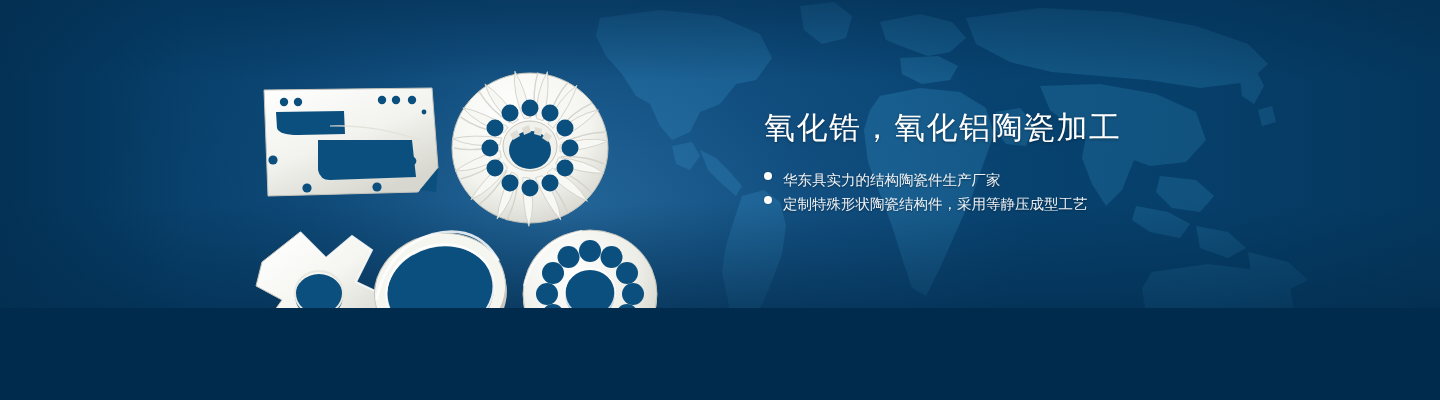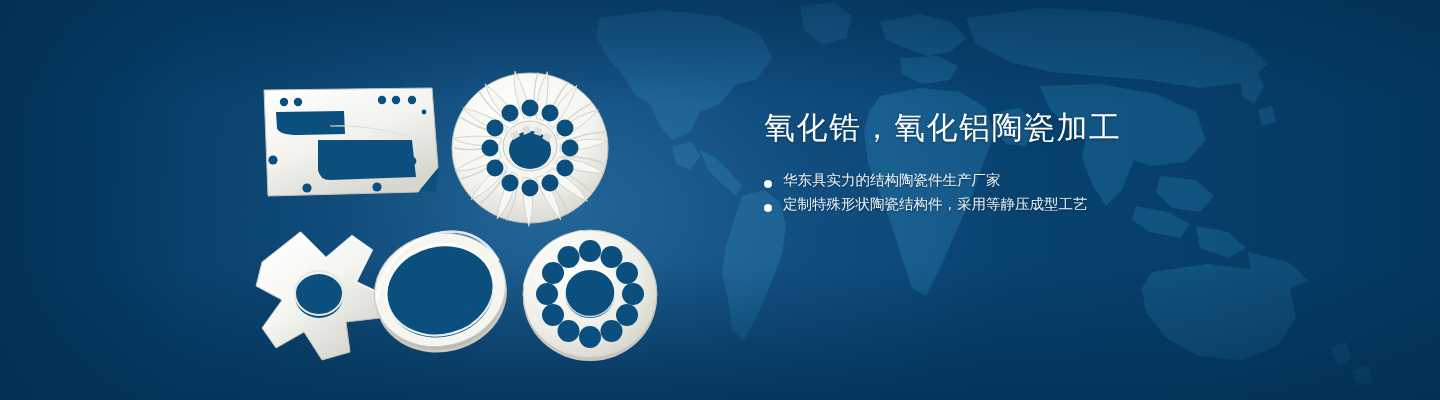--- a/index.html
+++ b/index.html
@@ -8,21 +8,21 @@
     padding: 0;
     background: #002b4d;
   }
   body {
     font-family: "Liberation Sans", "DejaVu Sans", sans-serif;
   }
 
   #banner {
     position: relative;
     width: 1440px;
-    height: 400px;
+    height: 308px;
     overflow: hidden;
     background: #7f1d1d;
   }
 
   
   .bg-base {
     position: absolute;
     inset: 0;
     background: #074472;
   }
@@ -85,21 +85,21 @@
     text-shadow: 0 1px 3px rgba(0,0,0,0.35);
     white-space: nowrap;
   }
   .bullets {
     list-style: none;
     margin: 24px 0 0 0;
     padding: 0;
   }
   .bullets li {
     display: flex;
-    align-items: flex-end;
+    align-items: flex-start;
     margin: 0 0 8px 0;
     font-size: 14.5px;
     line-height: 16px;
     color: #f0f4f8;
     text-shadow: 0 1px 2px rgba(0,0,0,0.40);
     white-space: nowrap;
   }
   .dot {
     flex: 0 0 auto;
     width: 8px;

